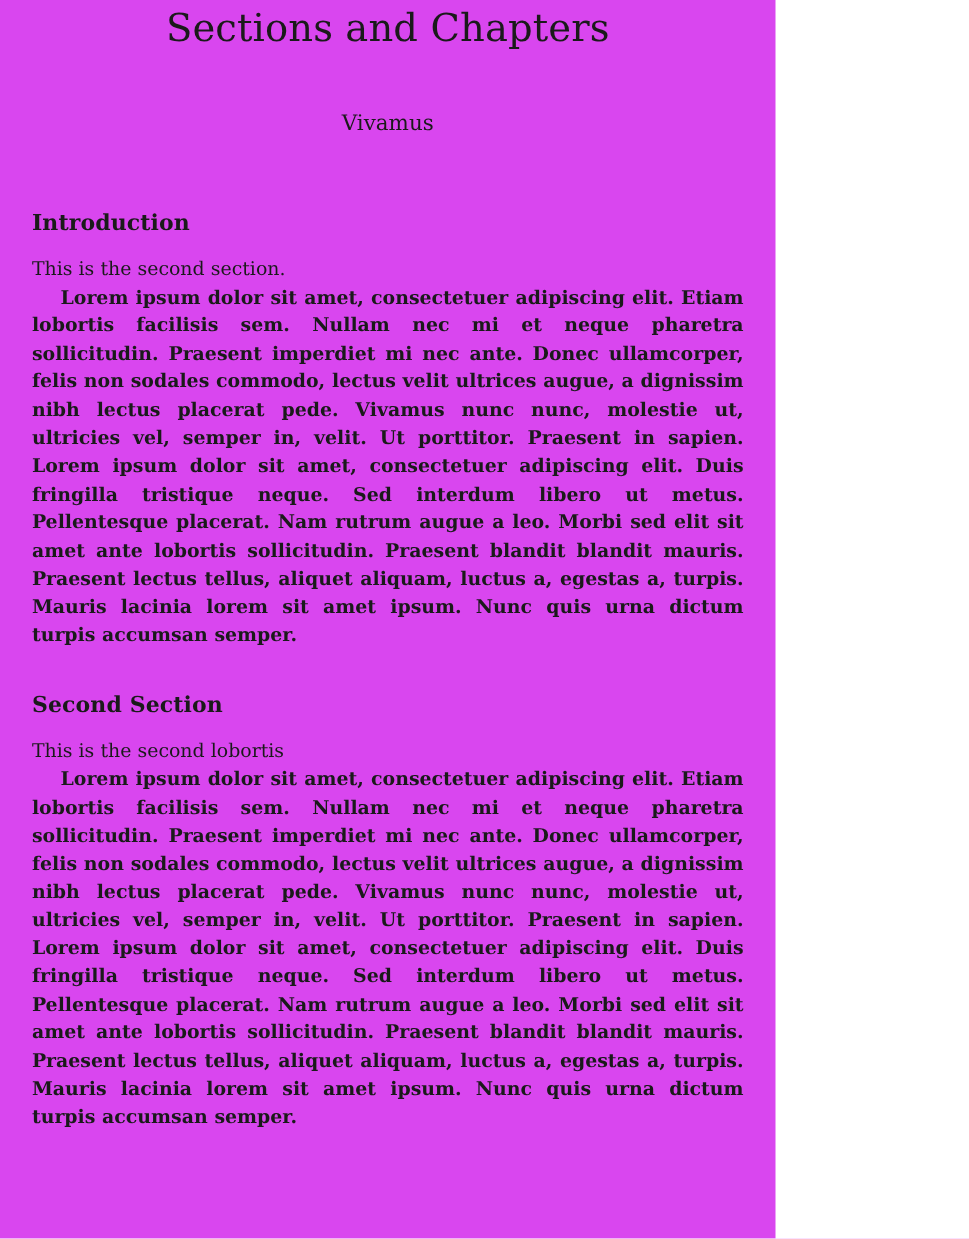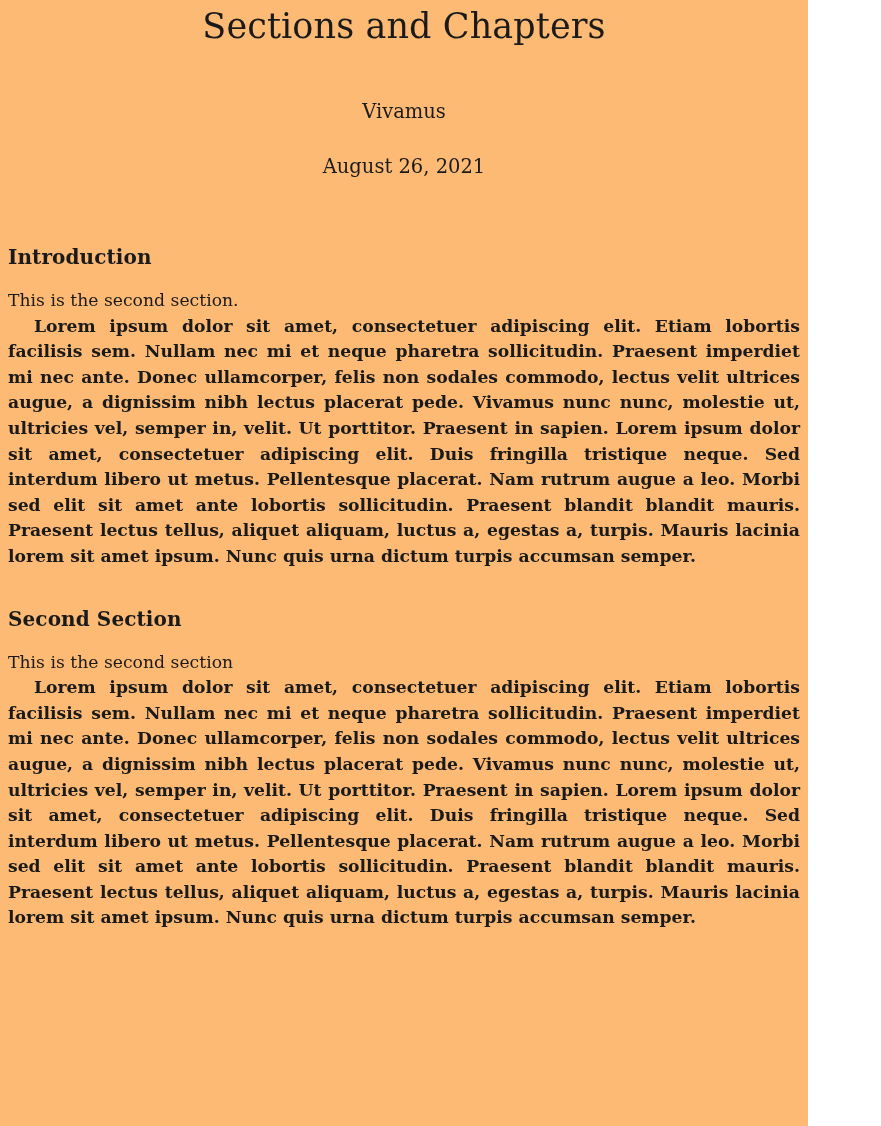--- a/index.html
+++ b/index.html
@@ -11,25 +11,25 @@
     width: 881px;
     height: 1126px;
     overflow: hidden;
     font-family: "DejaVu Serif", "Liberation Serif", serif;
     color: #1a1a1a;
     -webkit-font-smoothing: antialiased;
   }
 
   .page {
     position: relative;
-    width: 808px;
+    width: 705px;
     height: 1126px;
     box-sizing: border-box;
-    padding: 0 8px;
-    background: #fdba74;
+    padding: 0 29px;
+    background: #d946ef;
   }
 
   
   .titleblock {
     text-align: center;
   }
   .doc-title {
     font-family: "DejaVu Serif", "Liberation Serif", serif;
     font-weight: 400;
     font-size: 35px;
@@ -91,31 +91,30 @@
   }
 </style>
 </head>
 <body>
 
 <div class="page">
 
   <div class="titleblock">
     <h1 class="doc-title">Sections and Chapters</h1>
     <p class="doc-author">Vivamus</p>
-    <p class="doc-date">August 26, 2021</p>
   </div>
 
   <div class="body-content">
 
     <div class="section">
       <h2 class="section-heading">Introduction</h2>
       <p class="para lead">This is the second section.</p>
       <p class="para indented">Lorem ipsum dolor sit amet, consectetuer adipiscing elit. Etiam lobortis facilisis sem. Nullam nec mi et neque pharetra sollicitudin. Praesent imperdiet mi nec ante. Donec ullamcorper, felis non sodales commodo, lectus velit ultrices augue, a dignissim nibh lectus placerat pede. Vivamus nunc nunc, molestie ut, ultricies vel, semper in, velit. Ut porttitor. Praesent in sapien. Lorem ipsum dolor sit amet, consectetuer adipiscing elit. Duis fringilla tristique neque. Sed interdum libero ut metus. Pellentesque placerat. Nam rutrum augue a leo. Morbi sed elit sit amet ante lobortis sollicitudin. Praesent blandit blandit mauris. Praesent lectus tellus, aliquet aliquam, luctus a, egestas a, turpis. Mauris lacinia lorem sit amet ipsum. Nunc quis urna dictum turpis accumsan semper.</p>
     </div>
 
     <div class="section">
       <h2 class="section-heading">Second Section</h2>
-      <p class="para lead">This is the second section</p>
+      <p class="para lead">This is the second lobortis</p>
       <p class="para indented">Lorem ipsum dolor sit amet, consectetuer adipiscing elit. Etiam lobortis facilisis sem. Nullam nec mi et neque pharetra sollicitudin. Praesent imperdiet mi nec ante. Donec ullamcorper, felis non sodales commodo, lectus velit ultrices augue, a dignissim nibh lectus placerat pede. Vivamus nunc nunc, molestie ut, ultricies vel, semper in, velit. Ut porttitor. Praesent in sapien. Lorem ipsum dolor sit amet, consectetuer adipiscing elit. Duis fringilla tristique neque. Sed interdum libero ut metus. Pellentesque placerat. Nam rutrum augue a leo. Morbi sed elit sit amet ante lobortis sollicitudin. Praesent blandit blandit mauris. Praesent lectus tellus, aliquet aliquam, luctus a, egestas a, turpis. Mauris lacinia lorem sit amet ipsum. Nunc quis urna dictum turpis accumsan semper.</p>
     </div>
 
   </div>
 </div>
 
 </body></html>

